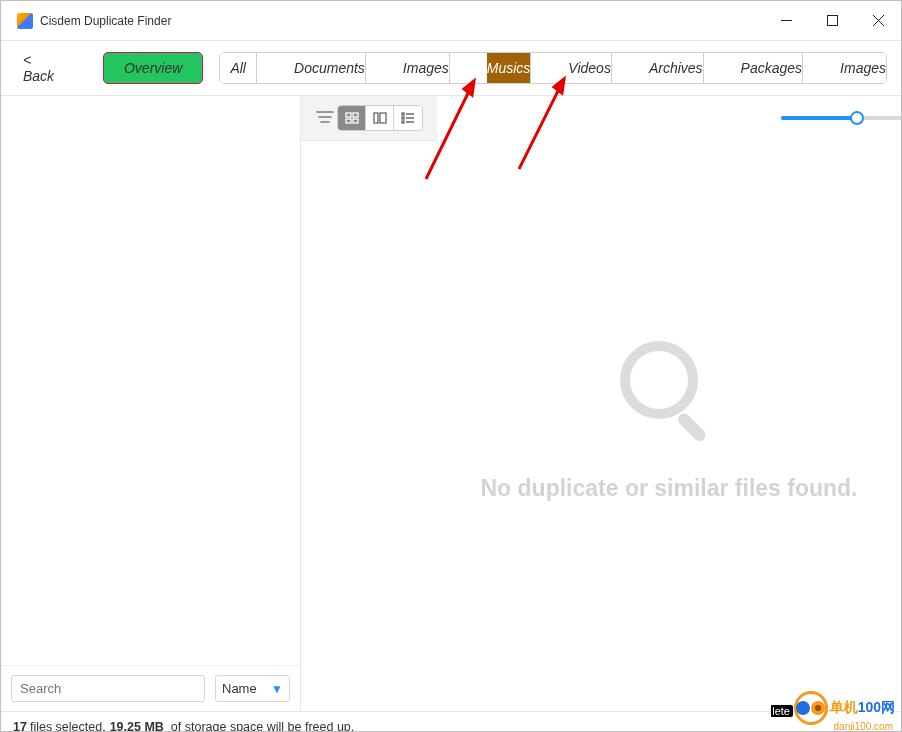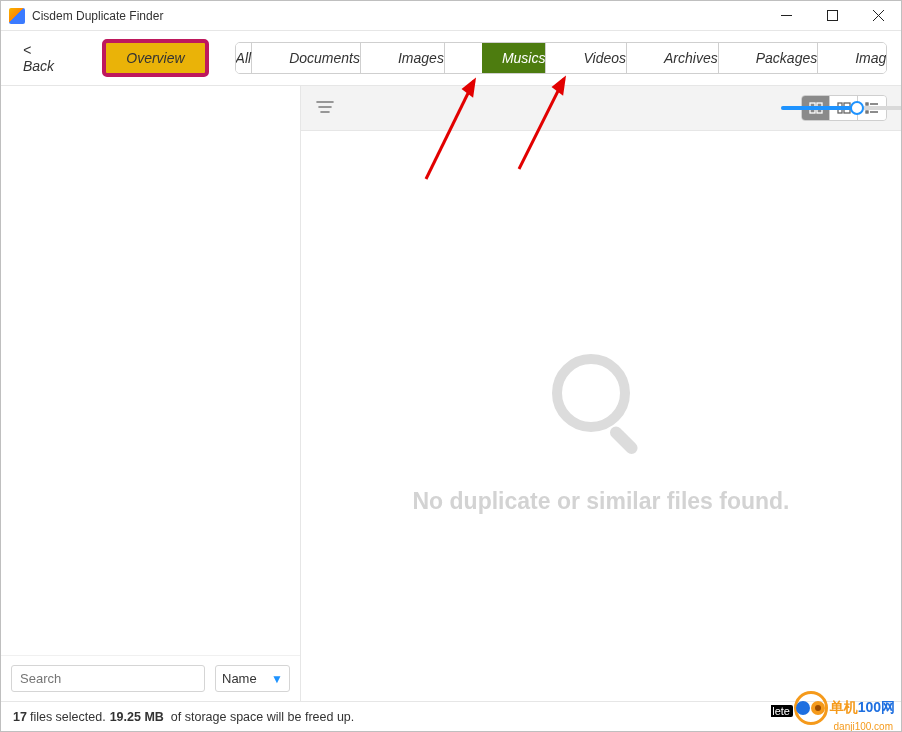--- a/index.html
+++ b/index.html
@@ -1,45 +1,45 @@
 <!DOCTYPE html>
 <html><head>
 <meta charset="utf-8">
 <style>
 * { box-sizing: border-box; margin: 0; padding: 0; font-family: "Segoe UI", Arial, sans-serif; }
 body { width: 902px; height: 732px; background: #fff; border: 1px solid #bfbfbf; overflow: hidden; position: relative; }
 
 
-.titlebar { height: 30px; display: flex; align-items: center; padding-left: 8px; border-bottom: 1px solid #e6e6e6; }
+.titlebar { height: 40px; display: flex; align-items: center; padding-left: 16px; border-bottom: 1px solid #e6e6e6; }
 .titlebar .app-icon { width: 16px; height: 16px; margin-right: 7px; background: linear-gradient(135deg,#f7b500 0%,#ff8a00 45%,#3b7bff 45%,#3b7bff 100%); border-radius:2px; }
 .titlebar .title { font-size: 12px; color: #333; }
 .win-controls { margin-left: auto; display: flex; }
 .win-btn { width: 46px; height: 30px; display: flex; align-items: center; justify-content: center; font-size: 14px; color: #222; }
 .win-btn svg { stroke:#222; stroke-width:1; fill:none; }
 
 
 .toolbar { height: 55px; display:flex; align-items:center; padding:0 14px; border-bottom:1px solid #e6e6e6; gap:0; background:#fff;font-style:italic;}
 .back-btn { font-size:14px; color:#333; padding:4px 8px; margin-right:40px; cursor:pointer; }
-.overview-btn { border:4px solid #be185d; border-radius:5px; background:#eab308; font-size:14px; color:#333; padding:7px 20px; cursor:pointer; margin-right:26px;}
+.overview-btn { border:1px solid #be185d; border-radius:5px; background:#22c55e; font-size:14px; color:#333; padding:7px 20px; cursor:pointer; margin-right:16px;}
 .tabs { display:flex; border:1px solid #cfcfcf; border-radius:5px; overflow:hidden;gap:37px; }
 .tab { padding:7px 0; width:80px; text-align:center; font-size:14px; color:#333; border-right:1px solid #cfcfcf; cursor:pointer; background:#fff;}
 .tab:last-child { border-right:none;}
-.tab.active { background:#4d7c0f; color:#fff;padding-left:20px; }
+.tab.active { background:#a16207; color:#fff; }
 
 
 .body { display:flex; height:calc(100% - 30px - 55px - 30px); }
 .sidebar { width:300px; border-right:1px solid #e6e6e6; display:flex; flex-direction:column; }
 .side-content { flex:1; }
 .side-footer { padding:9px 10px; display:flex; gap:10px; border-top:1px solid #f0f0f0;margin-top:18px;}
 .search-input { flex:1; border:1px solid #d5d5d5; border-radius:3px; padding:5px 8px; font-size:13px; color:#555;}
 .sort-select { width:78px; border:1px solid #d5d5d5; border-radius:3px; padding:5px 6px; font-size:13px; display:flex; align-items:center; justify-content:space-between; cursor:pointer; color:#333;}
 .sort-select .chev { color:#1e93ff; font-size:12px;}
 
 
-.rightpanel { flex:1; display:flex; flex-direction:column; }
+.rightpanel { flex:1; display:flex; flex-direction:row; }
 .viewbar { height:45px; background:#f3f3f3; border-bottom:1px solid #e6e6e6; display:flex; align-items:center; padding:0 14px; }
 .filter-icon { width:22px; height:20px; cursor:pointer; }
 .slider-wrap { position:absolute; left:480px; display:flex; align-items:center; }
 .slider-track { width:140px; height:4px; background:#d9d9d9; border-radius:2px; position:relative;}
 .slider-fill { position:absolute; left:0; top:0; height:4px; width:54%; background:#1e93ff; border-radius:2px;}
 .slider-thumb { position:absolute; left:54%; top:50%; transform:translate(-50%,-50%); width:14px; height:14px; border-radius:50%; background:#fff; border:2px solid #1e93ff;}
 .viewmodes { margin-left:auto; display:flex; border:1px solid #cfcfcf; border-radius:4px; overflow:hidden;}
 .vm { width:28px; height:24px; display:flex; align-items:center; justify-content:center; border-right:1px solid #cfcfcf; cursor:pointer; background:#fff;}
 .vm:last-child{border-right:none;}
 .vm.active{background:#8a8a8a;}

